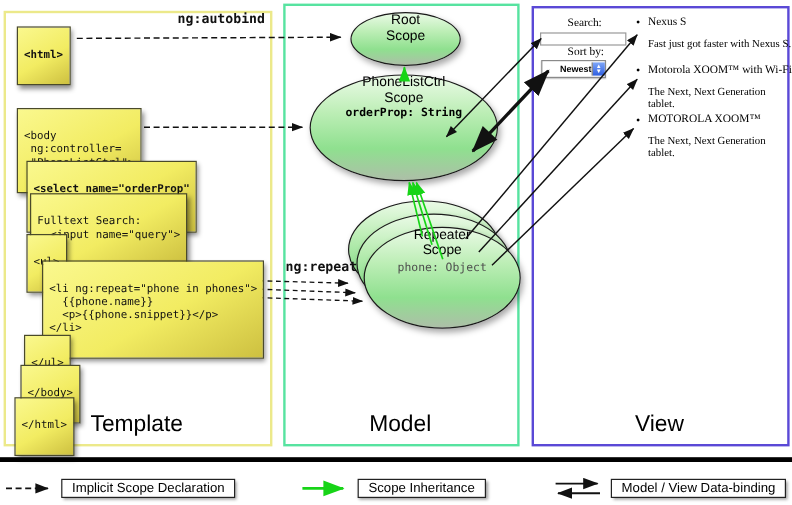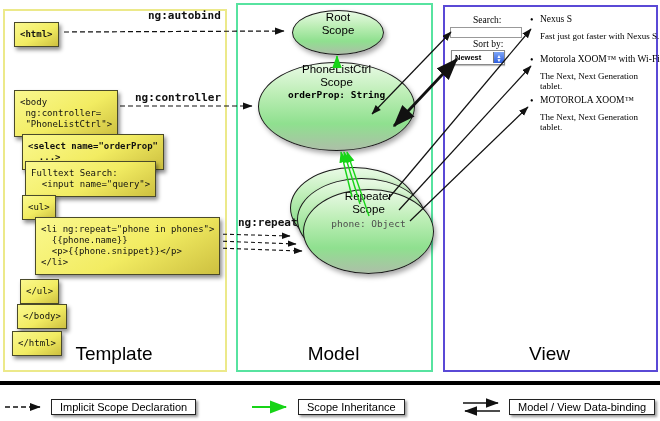--- a/index.html
+++ b/index.html
@@ -11,21 +11,21 @@
   .col-template{left:3px;top:9px;width:220px;height:359px;border:2px solid #ece98a;}
   .col-model{left:236px;top:3px;width:193px;height:365px;border:2px solid #57e3a0;}
   .col-view{left:443px;top:5px;width:211px;height:363px;border:2px solid #5a49d6;}
   .col-label{position:absolute;text-align:center;font-size:19px;color:#000;
              font-family:"Liberation Sans",sans-serif;}
 
   
   .codebox{position:absolute;z-index:6;white-space:pre;
     font-family:"DejaVu Sans Mono",monospace;font-size:9px;line-height:11px;color:#111;
     background:linear-gradient(150deg,#faf88e 0%,#f2ec62 55%,#cdc040 100%);
-    border:1px solid #4a4a2a;padding:6px 5px;
+    border:1px solid #4a4a2a;padding:18px 5px;
     box-shadow:2px 3px 4px rgba(0,0,0,.45);}
   .codebox.bold{font-weight:bold;}
 
   
   .ng-label{position:absolute;z-index:6;font-family:"DejaVu Sans Mono",monospace;
     font-size:11px;font-weight:600;color:#111;white-space:pre;}
 
   
   .ellipse{position:absolute;border-radius:50%;border:1.5px solid #1a1a1a;
     background:linear-gradient(180deg,#eafae6 0%,#bdeeb6 35%,#8fe08f 70%,#adbfa8 100%);
@@ -36,21 +36,21 @@
   .scope-props{font-family:"DejaVu Sans Mono",monospace;font-size:9.5px;line-height:11px;
     color:#4d4d4d;white-space:pre;margin-top:2px;}
   .scope-prop-bold{font-family:"DejaVu Sans Mono",monospace;font-size:9.5px;line-height:11px;
     color:#000;font-weight:bold;white-space:pre;}
 
   
   .v-label{position:absolute;font-family:"Liberation Serif",serif;font-size:9.5px;color:#000;margin-left:20px;}
   .v-input{position:absolute;left:450px;top:27px;width:66px;height:9px;border:1px solid #999;
     background:#fff;font-size:8px;padding:0 2px;}
   .v-select{position:absolute;left:451px;top:50px;width:52px;height:13px;border:1px solid #8a8a8a;
-    background:#fff;display:flex;align-items:center;box-shadow:0 1px 1px rgba(0,0,0,.25);}
+    background:#fff;display:flex;align-items:center;box-shadow:0 1px 1px rgba(0,0,0,.25);text-align:right;}
   .v-select-text{font-family:"Liberation Sans",sans-serif;font-size:7.5px;font-weight:bold;
     color:#000;padding-left:3px;flex:1;}
   .v-stepper{width:10px;height:11px;background:linear-gradient(180deg,#7ea6f8,#2f5fe0);
     border-left:1px solid #777;display:flex;flex-direction:column;align-items:center;
     justify-content:center;color:#fff;font-size:5px;line-height:4px;}
   .v-item-title{position:absolute;font-family:"Liberation Serif",serif;font-size:9.5px;color:#000;}
   .v-item-desc{position:absolute;font-family:"Liberation Serif",serif;font-size:9px;color:#000;}
   .bullet{position:absolute;font-family:"Liberation Serif",serif;font-size:10px;color:#000;}
 
   
@@ -124,21 +124,20 @@
     <line x1="399" y1="210" x2="531" y2="66" stroke="#111" stroke-width="1.2" marker-end="url(#ab)"></line>
     <line x1="410" y1="221" x2="528" y2="107" stroke="#111" stroke-width="1.2" marker-end="url(#ab)"></line>
 
     <line x1="5" y1="407" x2="40" y2="407" stroke="#111" stroke-width="1.4" stroke-dasharray="5,3" marker-end="url(#ab)"></line>
     <line x1="252" y1="407" x2="286" y2="407" stroke="#17d417" stroke-width="2.2" marker-end="url(#ag)"></line>
     <line x1="463" y1="403" x2="498" y2="403" stroke="#111" stroke-width="1.6" marker-end="url(#ab)"></line>
     <line x1="500" y1="411" x2="465" y2="411" stroke="#111" stroke-width="1.6" marker-end="url(#ab)"></line>
   </svg>
 
   <div class="ng-label" style="left:148px;top:9px;">ng:autobind</div>
-  <div class="ng-label" style="left:135px;top:91px;">ng:controller</div>
   <div class="ng-label" style="left:238px;top:216px;">ng:repeat</div>
 
   <div class="codebox bold" style="left:14px;top:22px;">&lt;html&gt;</div>
   <div class="codebox" style="left:14px;top:90px;">&lt;body
  ng:controller=
  "PhoneListCtrl"&gt;</div>
   <div class="codebox bold" style="left:22px;top:134px;">&lt;select name="orderProp"
   ...&gt;</div>
   <div class="codebox" style="left:25px;top:161px;">Fulltext Search:
   &lt;input name="query"&gt;</div>

